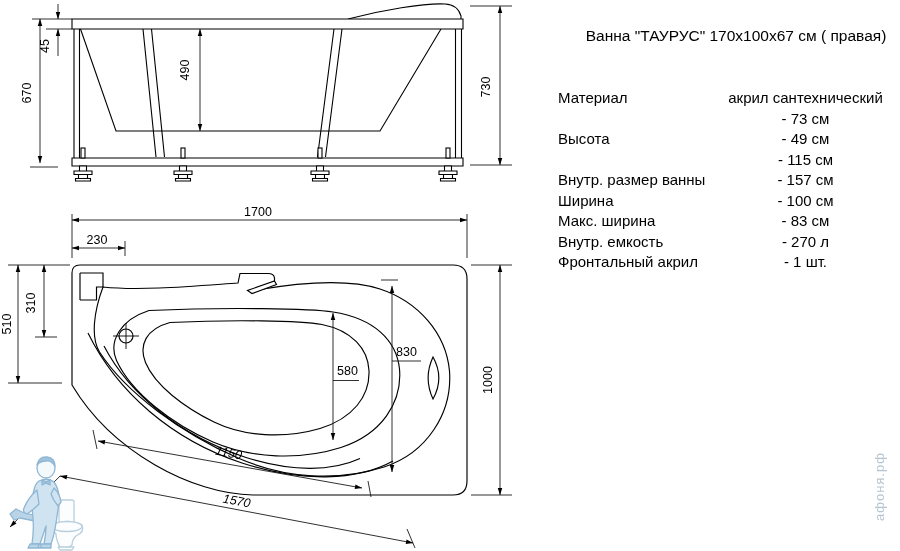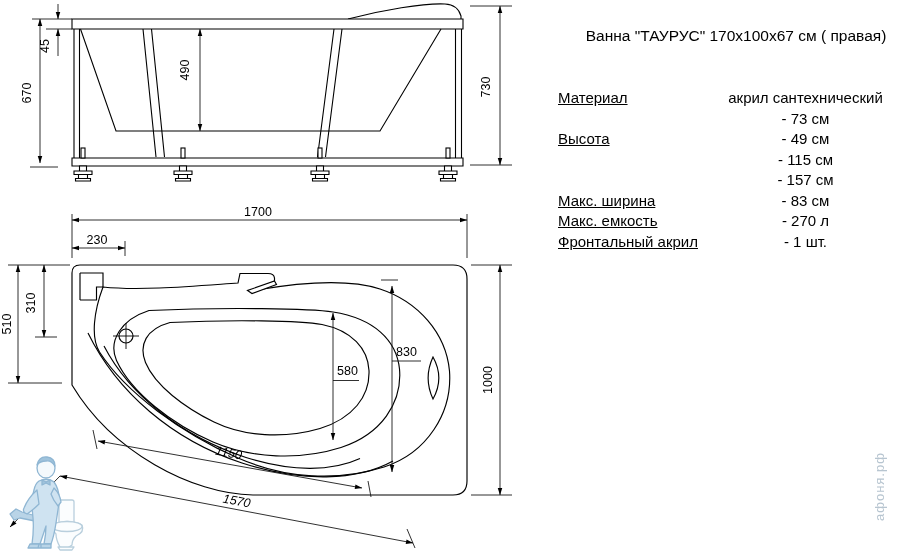--- a/index.html
+++ b/index.html
@@ -3,21 +3,21 @@
 <meta charset="utf-8">
 <style>
   html,body{margin:0;padding:0;background:#ffffff;}
   body{width:900px;height:551px;position:relative;overflow:hidden;
        font-family:"Liberation Sans",sans-serif;color:#111;}
   .abs{position:absolute;}
   #title{left:556px;top:27px;width:360px;text-align:center;
          font-size:15.5px;color:#000;white-space:nowrap;}
   #specs{left:558px;top:89px;width:342px;}
   .spec-row{position:relative;height:20.5px;font-size:15px;color:#000;}
-  .spec-label{position:absolute;left:0;top:0;white-space:nowrap;text-decoration:underline;}
+  .spec-label{position:absolute;left:0;top:0;white-space:nowrap;}
   .spec-value{position:absolute;left:150px;top:0;width:195px;text-align:center;white-space:nowrap;}
   svg text{font-family:"Liberation Sans",sans-serif;font-size:12.5px;fill:#000;}
   #brand{left:872px;top:521px;width:95px;transform:rotate(-90deg);
          transform-origin:0 0;font-size:13px;letter-spacing:1px;
          color:#b7c5d0;white-space:nowrap;}
 </style>
 </head>
 <body>
 
 <svg class="abs" style="left:0;top:0" width="530" height="200" viewBox="0 0 530 200">
@@ -148,28 +148,33 @@
     <span class="spec-value">- 73 см</span>
   </div>
   <div class="spec-row">
     <span class="spec-label">Высота</span>
     <span class="spec-value">- 49 см</span>
   </div>
   <div class="spec-row">
     <span class="spec-value">- 115 см</span>
   </div>
   <div class="spec-row">
+    <span class="spec-label">Внутр. размер ванны</span>
     <span class="spec-value">- 157 см</span>
+  </div>
+  <div class="spec-row">
+    <span class="spec-label">Ширина</span>
+    <span class="spec-value">- 100 см</span>
   </div>
   <div class="spec-row">
     <span class="spec-label">Макс. ширина</span>
     <span class="spec-value">- 83 см</span>
   </div>
   <div class="spec-row">
-    <span class="spec-label">Макс. емкость</span>
+    <span class="spec-label">Внутр. емкость</span>
     <span class="spec-value">- 270 л</span>
   </div>
   <div class="spec-row">
     <span class="spec-label">Фронтальный акрил</span>
     <span class="spec-value">- 1 шт.</span>
   </div>
 </div>
 
 <svg class="abs" style="left:6px;top:448px" width="102" height="103" viewBox="0 0 102 103">
   <g stroke="#8fb6d3" stroke-width="1.3" fill="#cfe3f1" stroke-linejoin="round">

